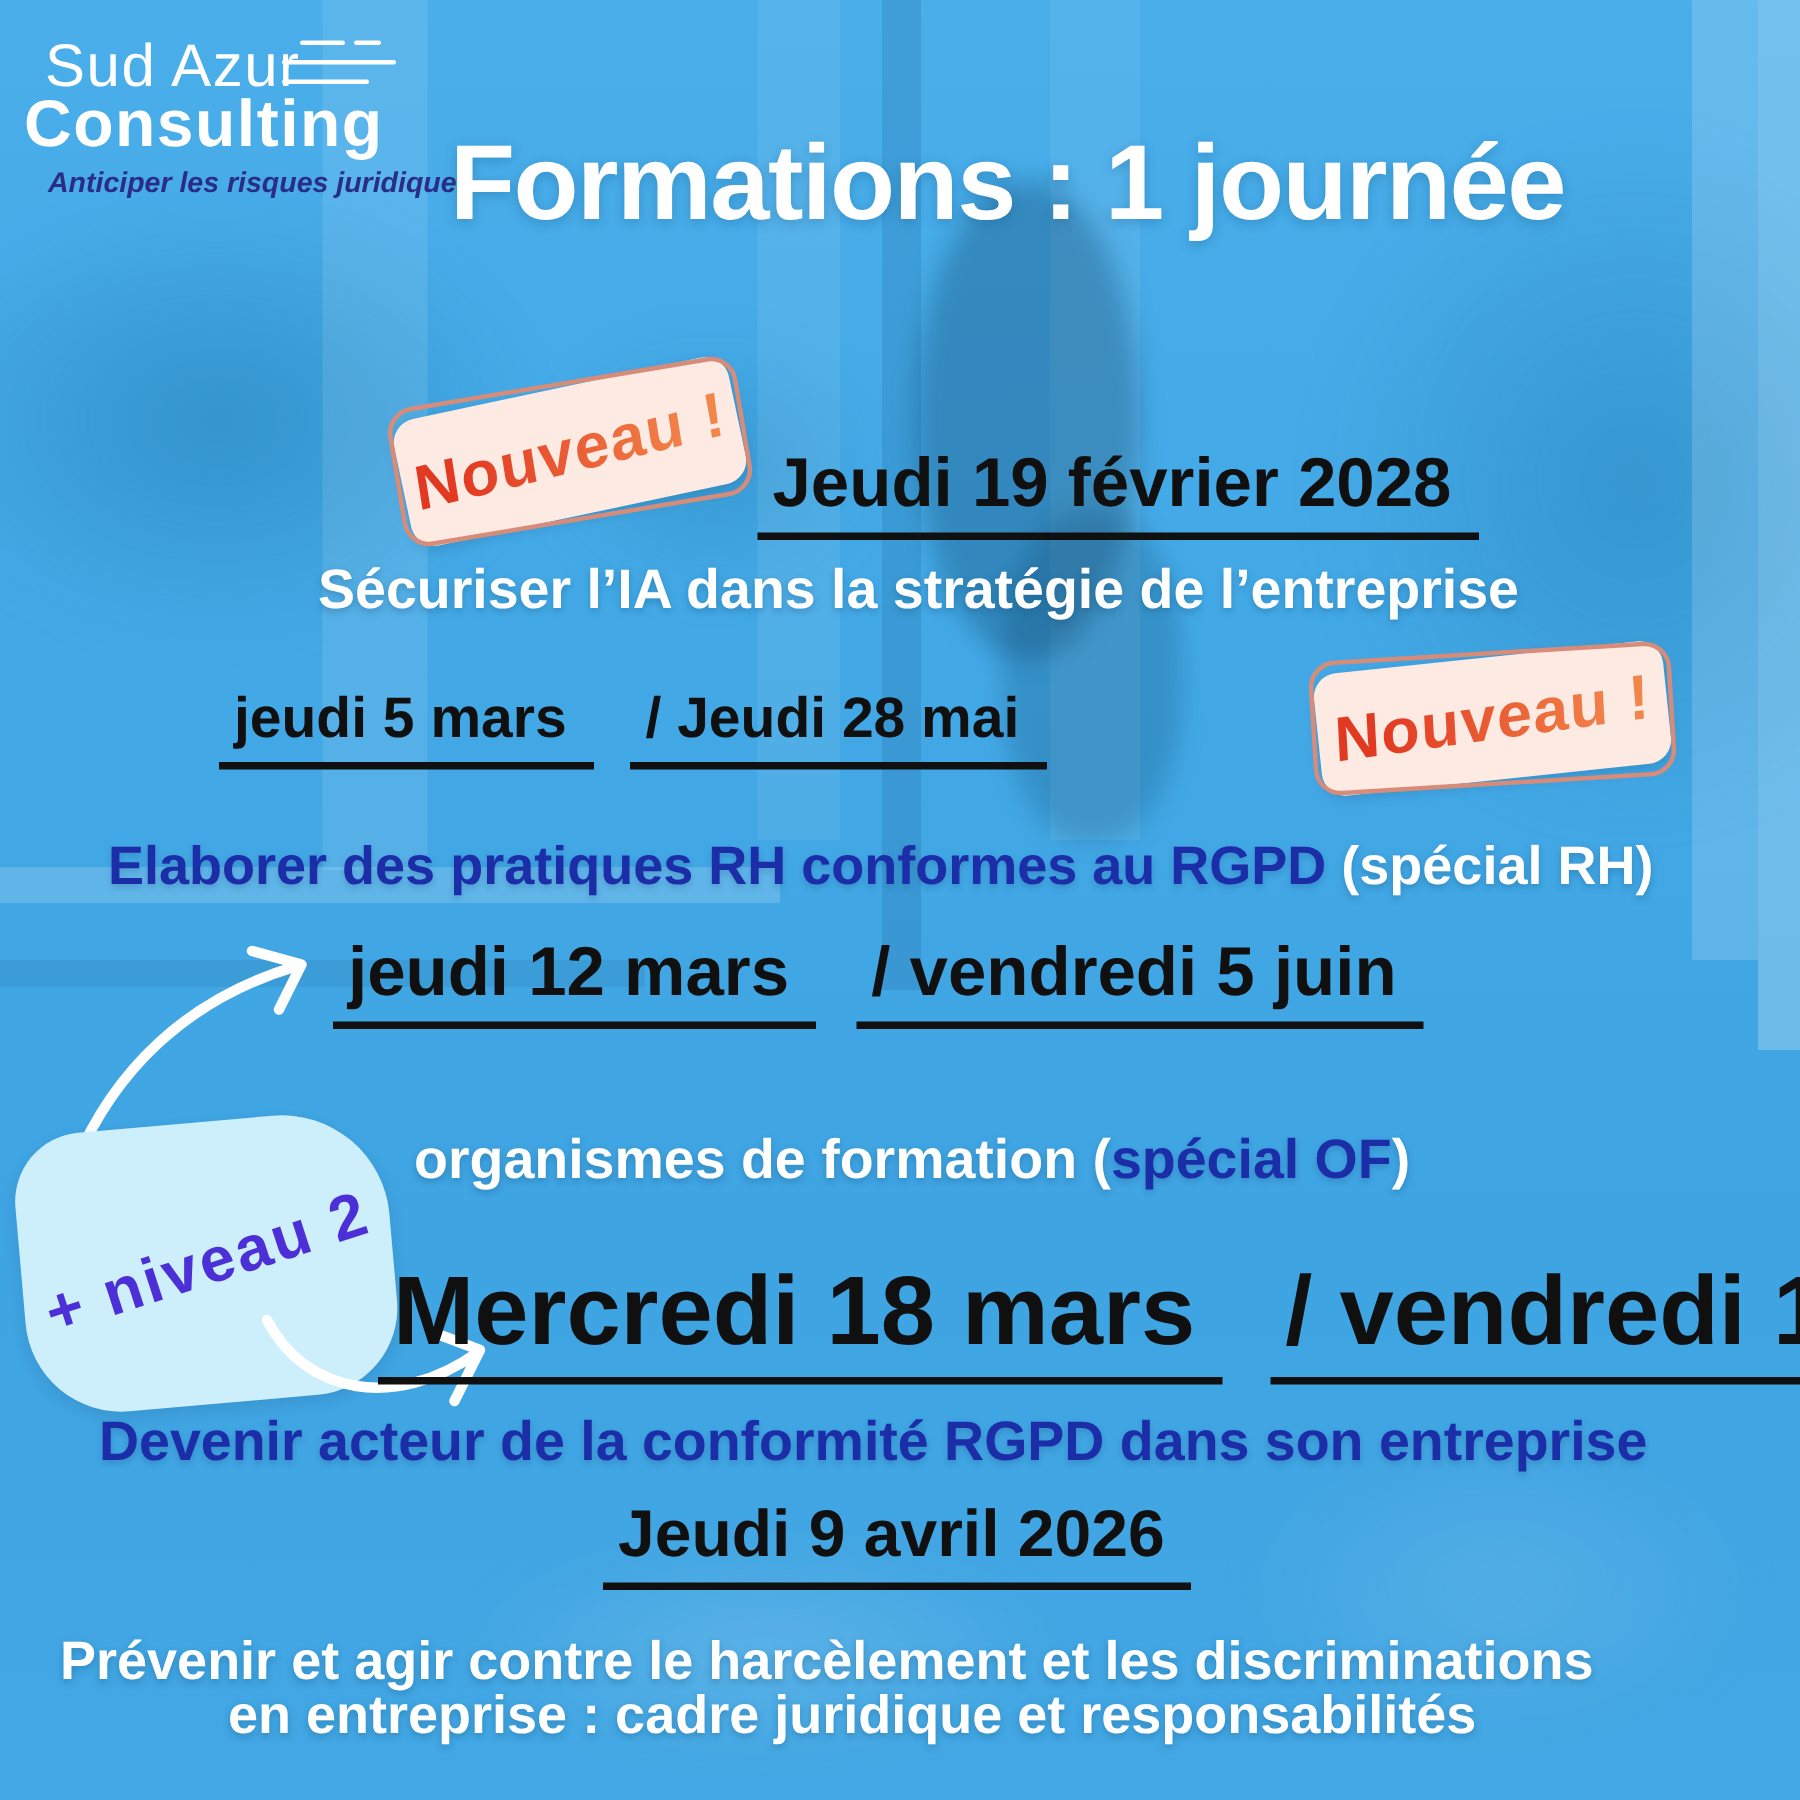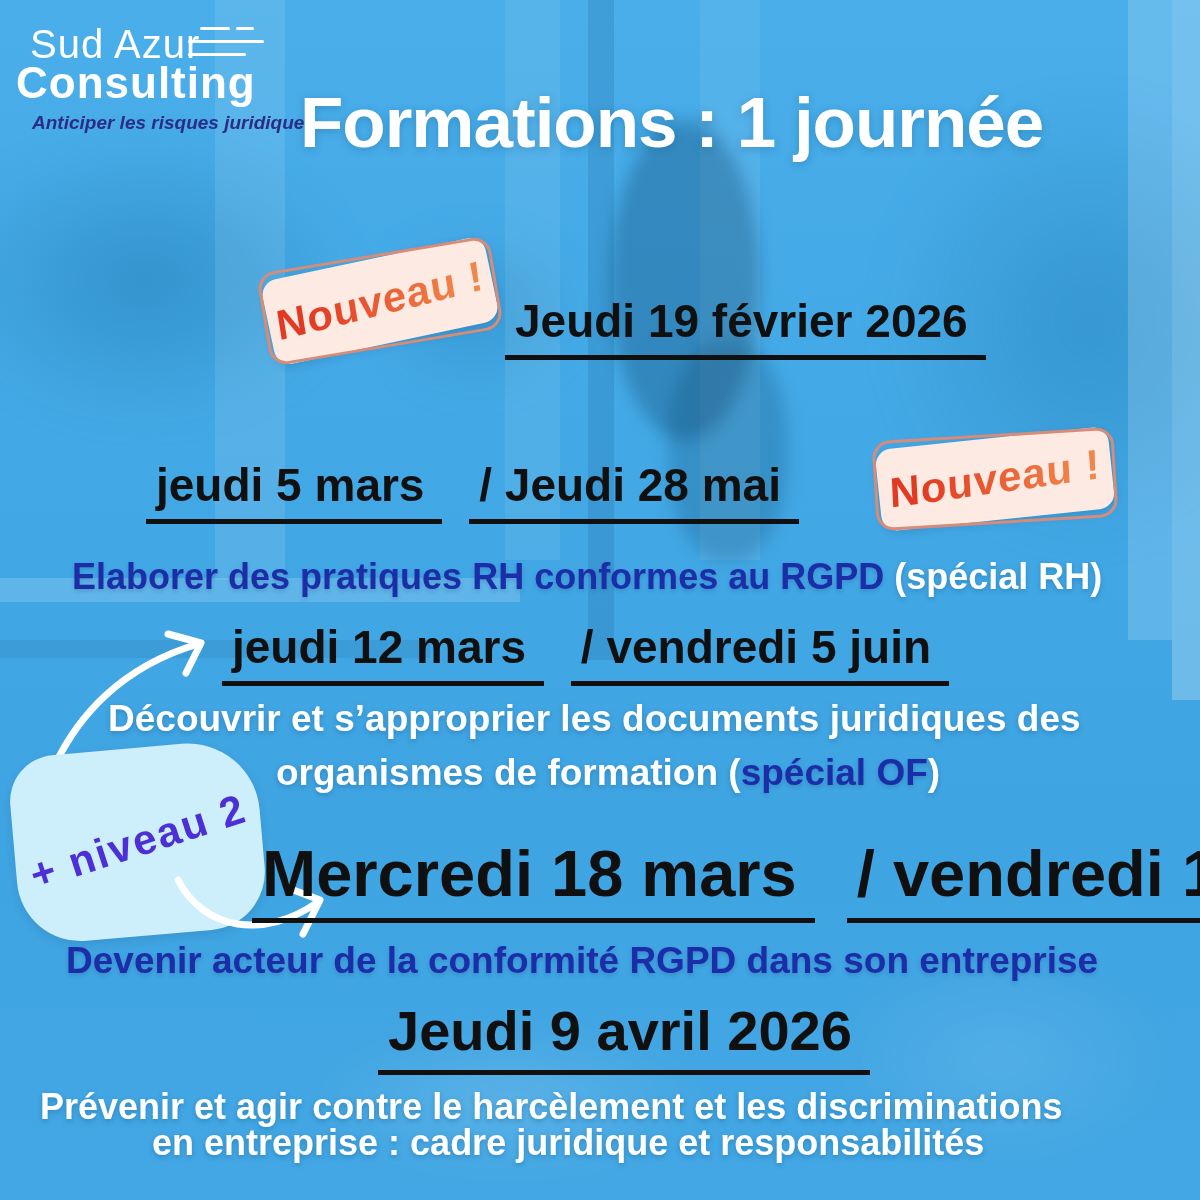--- a/index.html
+++ b/index.html
@@ -21,24 +21,24 @@
   
   .title{left:300px;top:82px;font-size:71px;font-weight:700;color:#fff;letter-spacing:-1px;
          text-shadow:0 2px 8px rgba(15,80,125,.30);white-space:nowrap;}
   .subtitle{left:336px;top:192px;font-size:46px;font-weight:700;color:#fff;
          text-shadow:0 2px 7px rgba(15,80,125,.30);white-space:nowrap;}
   
   .date-line{color:#101010;font-weight:700;white-space:nowrap;}
   .u{display:inline-block;border-bottom:5px solid #101010;padding:0 18px 7px 10px;}
   .u + .u{margin-left:14px;}
   .d1{left:505px;top:294px;font-size:46px;}
-  .d2{left:146px;top:458px;font-size:46px;}
+  .d2{left:146px;top:458px;font-size:38px;}
   .d3{left:222px;top:620px;font-size:46px;}
   .d4{left:252px;top:836px;font-size:65px;}
-  .d5{left:378px;top:998px;font-size:56px;}
+  .d5{left:402px;top:998px;font-size:44px;}
   
   .course{font-weight:700;white-space:nowrap;}
   .wh{color:#ffffff;text-shadow:0 2px 5px rgba(15,80,125,.35);}
   .nv{color:#1c2da8;text-shadow:0 2px 4px rgba(10,30,80,.18);}
   .c1{left:212px;top:372px;font-size:37px;}
   .c2{left:72px;top:556px;font-size:36px;}
   .c3a{left:108px;top:698px;font-size:37px;}
   .c3b{left:276px;top:752px;font-size:37px;text-align:right;}
   .c4{left:66px;top:940px;font-size:37px;}
   .c5a{left:40px;top:1068px;font-size:36px;margin-top:18px;}
@@ -99,22 +99,23 @@
   </div>
   <div class="abs brand2">Consulting</div>
   <div class="abs tagline">Anticiper les risques juridiques</div>
 
   <div class="abs title">Formations : 1 journée</div>
 
   <div class="nouveau-badge b1">
     <span class="nouveau-text">Nouveau !</span>
   </div>
   <div class="abs date-line d1">
-    <span class="u">Jeudi 19 février 2026</span>
+    <span class="u">Jeudi 19 février 2028</span>
   </div>
+  <div class="abs course wh c1">Sécuriser l’IA dans la stratégie de l’entreprise</div>
 
   <div class="abs date-line d2">
     <span class="u">jeudi 5 mars</span>
     <span class="u">/ Jeudi 28  mai</span>
   </div>
   <div class="nouveau-badge b2">
     <span class="nouveau-text">Nouveau !</span>
   </div>
   <div class="abs course c2">
     <span class="nv">Elaborer des pratiques RH conformes au RGPD</span>
@@ -122,21 +123,20 @@
   </div>
 
   <svg class="arrow a1" width="180" height="160" viewBox="0 0 180 160">
     <path d="M12 150 C 38 88, 86 40, 160 18" fill="none" stroke="#ffffff" stroke-width="7" stroke-linecap="round"></path>
     <polyline points="130,8 163,17 148,47" fill="none" stroke="#ffffff" stroke-width="7" stroke-linecap="round" stroke-linejoin="round"></polyline>
   </svg>
   <div class="abs date-line d3">
     <span class="u">jeudi 12 mars</span>
     <span class="u">/ vendredi  5 juin</span>
   </div>
-  <div class="abs course wh c3a">Découvrir et s’approprier les documents juridiques des</div>
   <div class="abs course c3b">
     <span class="wh">organismes de formation</span>
     <span class="wh">(</span><span class="nv">spécial OF</span><span class="wh">)</span>
   </div>
 
   <div class="abs niveau-badge">
     <span class="niveau-text">+ niveau 2</span>
   </div>
   <svg class="arrow a2" width="170" height="80" viewBox="0 0 170 80">
     <path d="M10 8 C 36 58, 96 68, 150 30" fill="none" stroke="#ffffff" stroke-width="7" stroke-linecap="round"></path>

